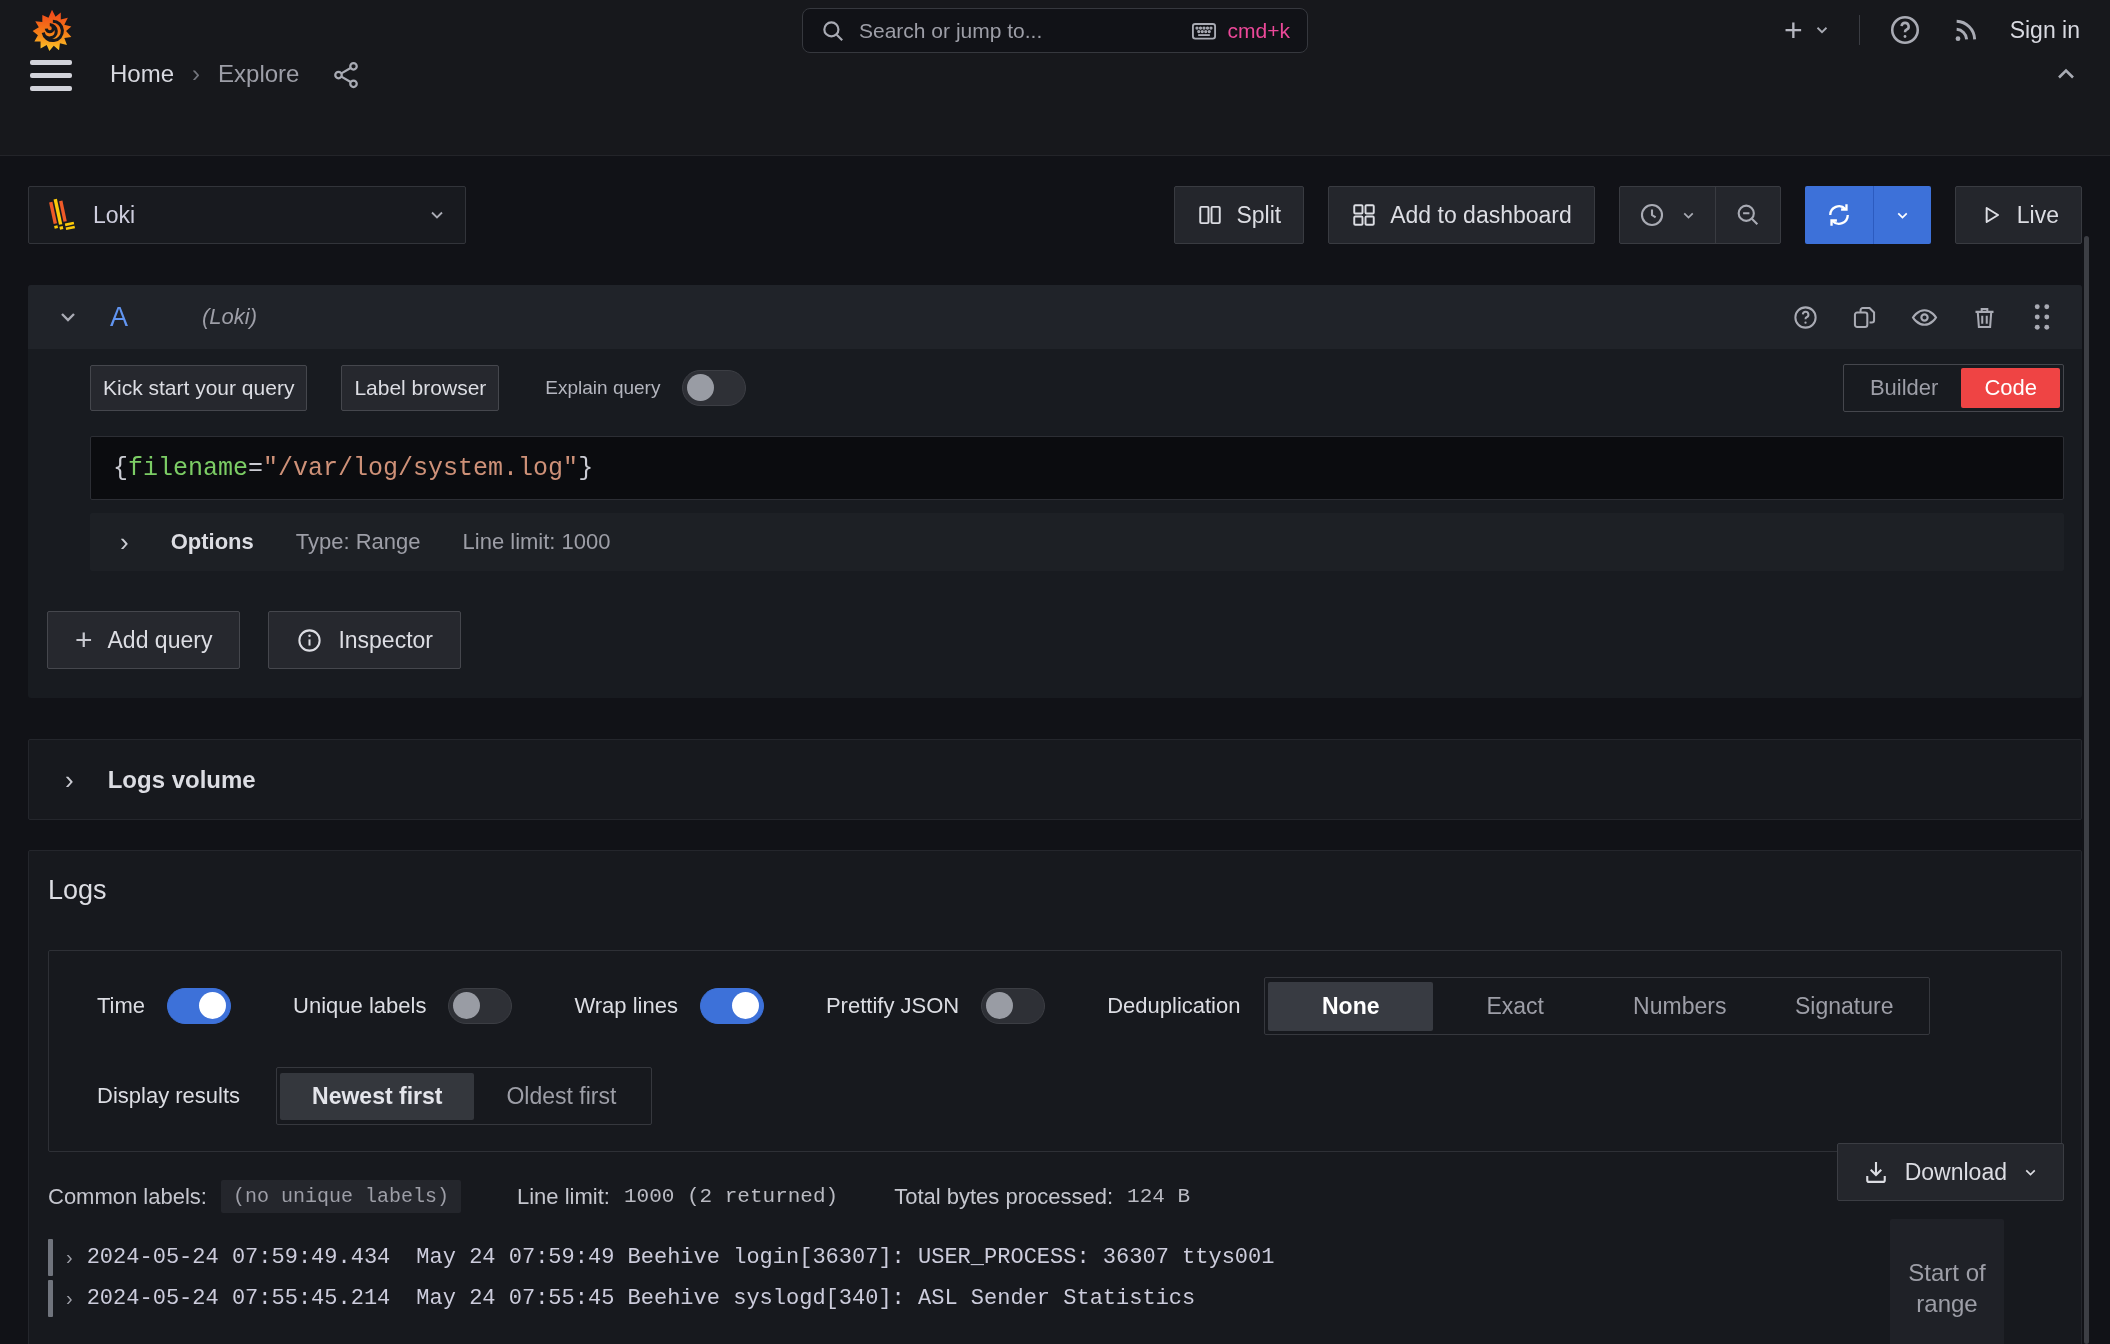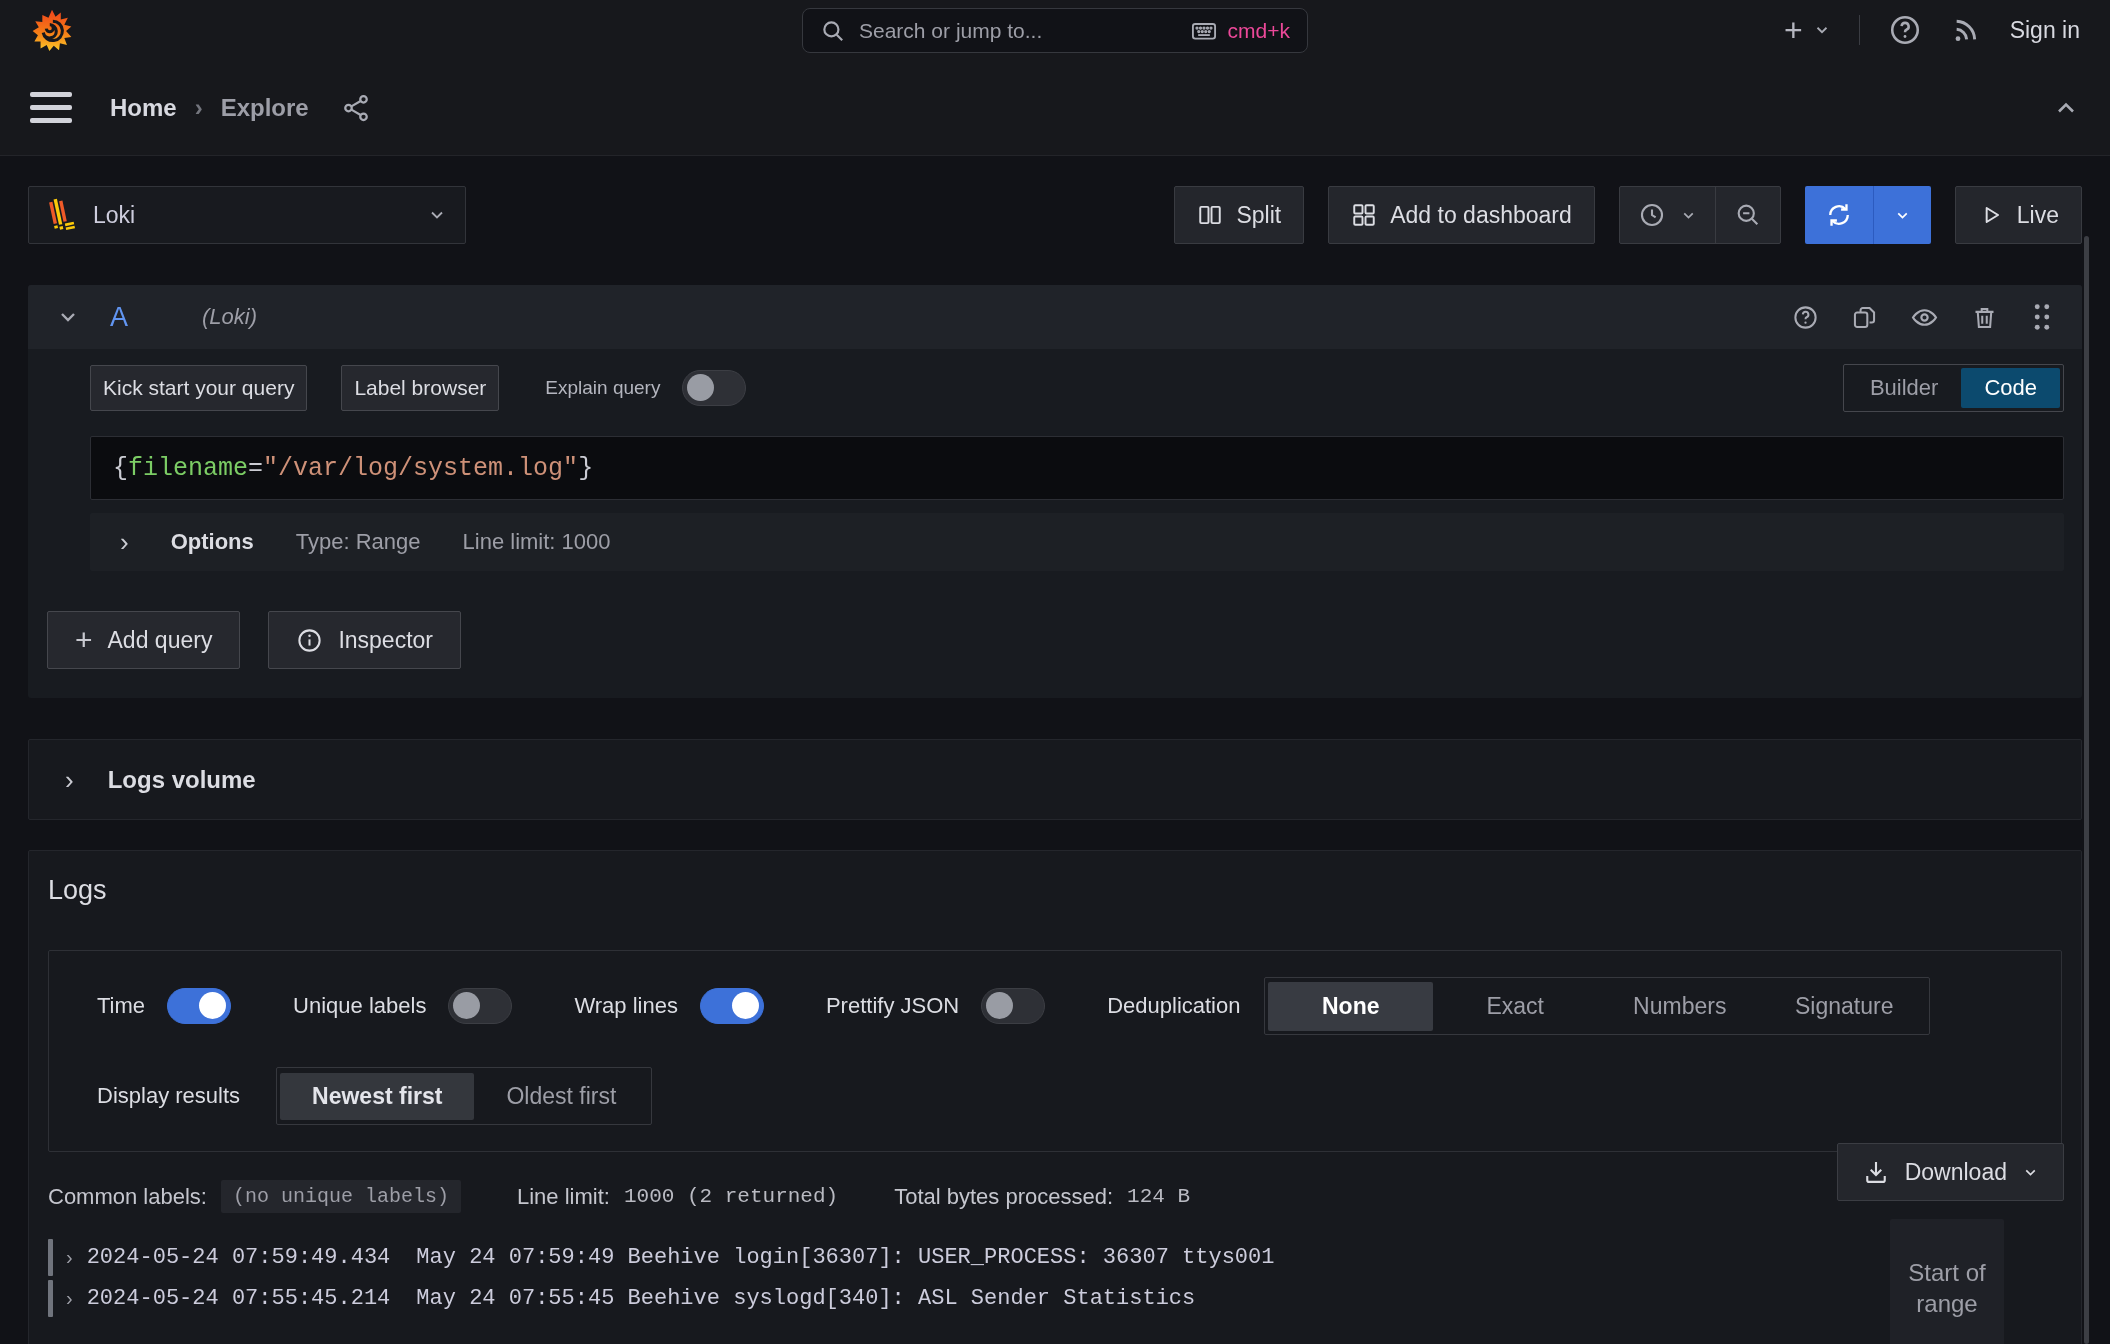--- a/index.html
+++ b/index.html
@@ -28,21 +28,21 @@
   .searchbox .kbd-group { margin-left:auto; display:flex; align-items:center; gap:10px; color:#ec4899; }
   .topbar-right { margin-left:auto; display:flex; align-items:center; gap:28px; color:#b6b7c1; }
   .plus-group { display:flex; align-items:center; gap:10px; cursor:pointer; }
   .plus-glyph { font-size:32px; font-weight:300; line-height:1; color:#b6b7c1; }
   .vdivider { width:1px; height:30px; background:#3a3c42; }
   .signin { color:#d8d9e0; font-weight:500; font-size:23px; cursor:pointer; }
 
   
   .crumbbar {
     height:96px; background:#17181c; border-bottom:1px solid #232429;
-    display:flex; align-items:center; padding:0 30px;font-weight:bold;
+    display:flex; align-items:flex-start; padding:0 30px;
   }
   .hamburger { width:42px; display:flex; flex-direction:column; gap:8px; cursor:pointer; margin-right:38px; }
   .hamburger i { display:block; height:5px; background:#d2d3da; border-radius:2px; }
   .crumb-home { color:#d8d9e0; font-size:24px; cursor:pointer; }
   .crumb-sep { color:#73757d; font-size:24px; margin:0 18px; }
   .crumb-cur { color:#9d9ea7; font-size:24px; }
   .share-ic { margin-left:32px; cursor:pointer; }
   .crumb-right { margin-left:auto; display:flex; align-items:center; gap:26px; }
 
   
@@ -94,21 +94,21 @@
     content:""; position:absolute; top:3px; left:4px; width:27px; height:27px;
     border-radius:50%; background:#999ca4;
   }
   .switch.on { background:#3d71d9; border-color:#3d71d9; }
   .switch.on::after { left:auto; right:4px; background:#ffffff; }
   .mode-toggle {
     margin-left:auto; border:1px solid #45474d; border-radius:2px;
     display:flex; align-items:center; padding:3px; height:48px;
   }
   .mode-opt { padding:7px 23px; color:#9d9ea7; font-weight:500; font-size:22px; cursor:pointer; }
-  .mode-opt.selected { background:#0c4a6e; color:#fff; border-radius:2px;text-align:center; }
+  .mode-opt.selected { background:#ef4444; color:#fff; border-radius:2px;text-align:center; }
   .query-input {
     margin-top:25px; height:64px; background:#0b0c0f;
     border:1px solid #2c2e34; border-radius:2px;
     display:flex; align-items:center; padding:0 22px;
     font-family:"Liberation Mono","DejaVu Sans Mono",monospace; font-size:25px;
     cursor:text;
   }
   .tok-brace { color:#cbccd3; }
   .tok-label { color:#7ccd65; }
   .tok-eq { color:#cbccd3; }

